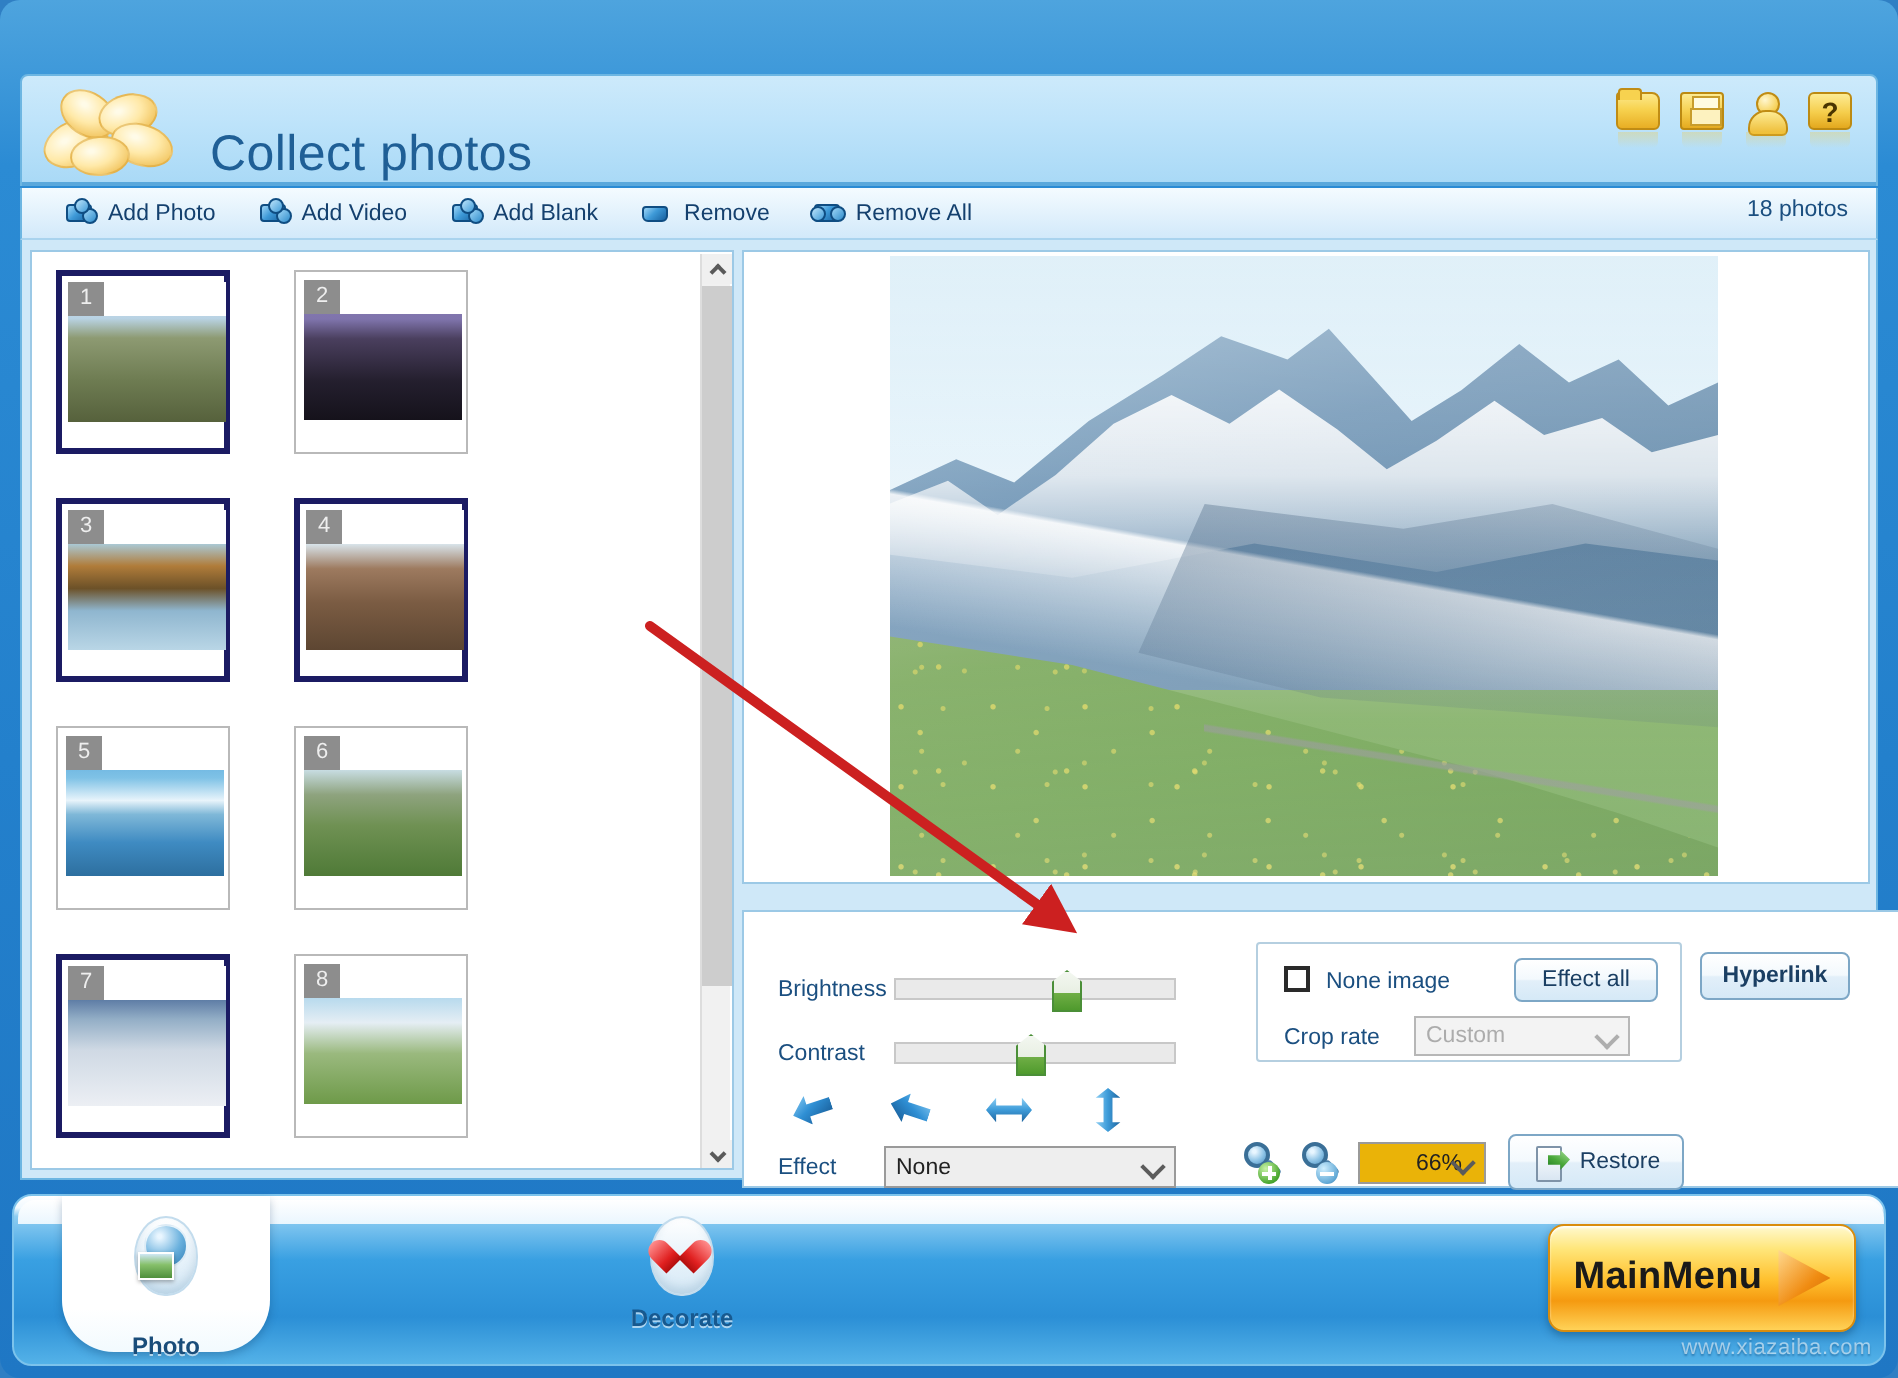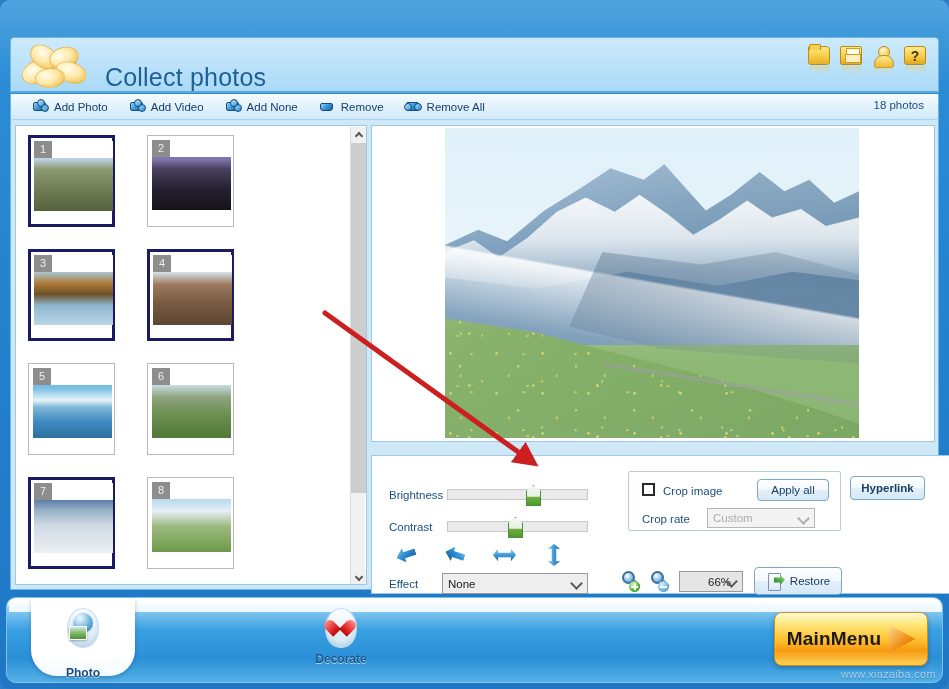--- a/index.html
+++ b/index.html
@@ -549,21 +549,21 @@
     <div class="tb-item">
       <span class="puz">
           <i></i>
         </span>
       <span class="lbl">Add Video</span>
     </div>
     <div class="tb-item">
       <span class="puz">
           <i></i>
         </span>
-      <span class="lbl">Add None</span>
+      <span class="lbl">Add Blank</span>
     </div>
     <div class="tb-item">
       <span class="puz flat">
           <i></i>
         </span>
       <span class="lbl">Remove</span>
     </div>
     <div class="tb-item">
       <span class="puz star">
           <i></i>
@@ -667,40 +667,40 @@
             <span class="a"></span>
           </div>
       </div>
 
       <div class="lbl-ctl" style="left:17px; top:122px;">Effect</div>
       <select class="ui" id="effect-select" style="left:70px; top:117px; width:146px; height:21px; background:#eeeeee;"><option value="None">None</option></select>
       <span class="selarrow" style="left:200px; top:123px;"></span>
 
       <div id="crop-group">
         <div class="chk" style="left:13px; top:11px;"></div>
-        <div class="lbl-ctl" style="left:34px; top:13px;">Crop image</div>
-        <div class="btn" style="left:128px; top:7px; width:72px; height:22px;">Apply all</div>
+        <div class="lbl-ctl" style="left:34px; top:13px;">None image</div>
+        <div class="btn" style="left:128px; top:7px; width:72px; height:22px;">Effect all</div>
         <div class="lbl-ctl" style="left:13px; top:41px;">Crop rate</div>
         <select class="ui" id="croprate-select" disabled="" style="left:78px; top:36px; width:108px; height:20px; color:#8a8a8a;"><option value="Custom">Custom</option></select>
         <span class="selarrow" style="left:170px; top:42px; opacity:.45;"></span>
       </div>
 
       <div class="btn" style="left:478px; top:20px; width:75px; height:24px;font-weight:bold;">Hyperlink</div>
 
       <div class="mag plus" style="left:249px; top:115px;">
         <span class="lens"></span>
           <span class="handle"></span>
           <span class="sign"></span>
       </div>
       <div class="mag minus" style="left:278px; top:115px;">
         <span class="lens"></span>
           <span class="handle"></span>
           <span class="sign"></span>
       </div>
-      <select class="ui" id="zoom-select" style="left:307px; top:115px; width:64px; height:21px; background:#e5e5e5;padding-left:28px;"><option value="66%">66%</option></select>
+      <select class="ui" id="zoom-select" style="left:307px; top:115px; width:64px; height:21px; background:#eab308;padding-left:28px;"><option value="66%">66%</option></select>
       <span class="selarrow" style="left:355px; top:121px;"></span>
 
       <div class="btn" id="restore-btn" style="left:382px; top:111px; width:88px; height:28px;">
         <span class="restore-ico"></span>
         <span>Restore</span>
       </div>
     </div>
   </div>
 
   <div id="bottom-nav">

